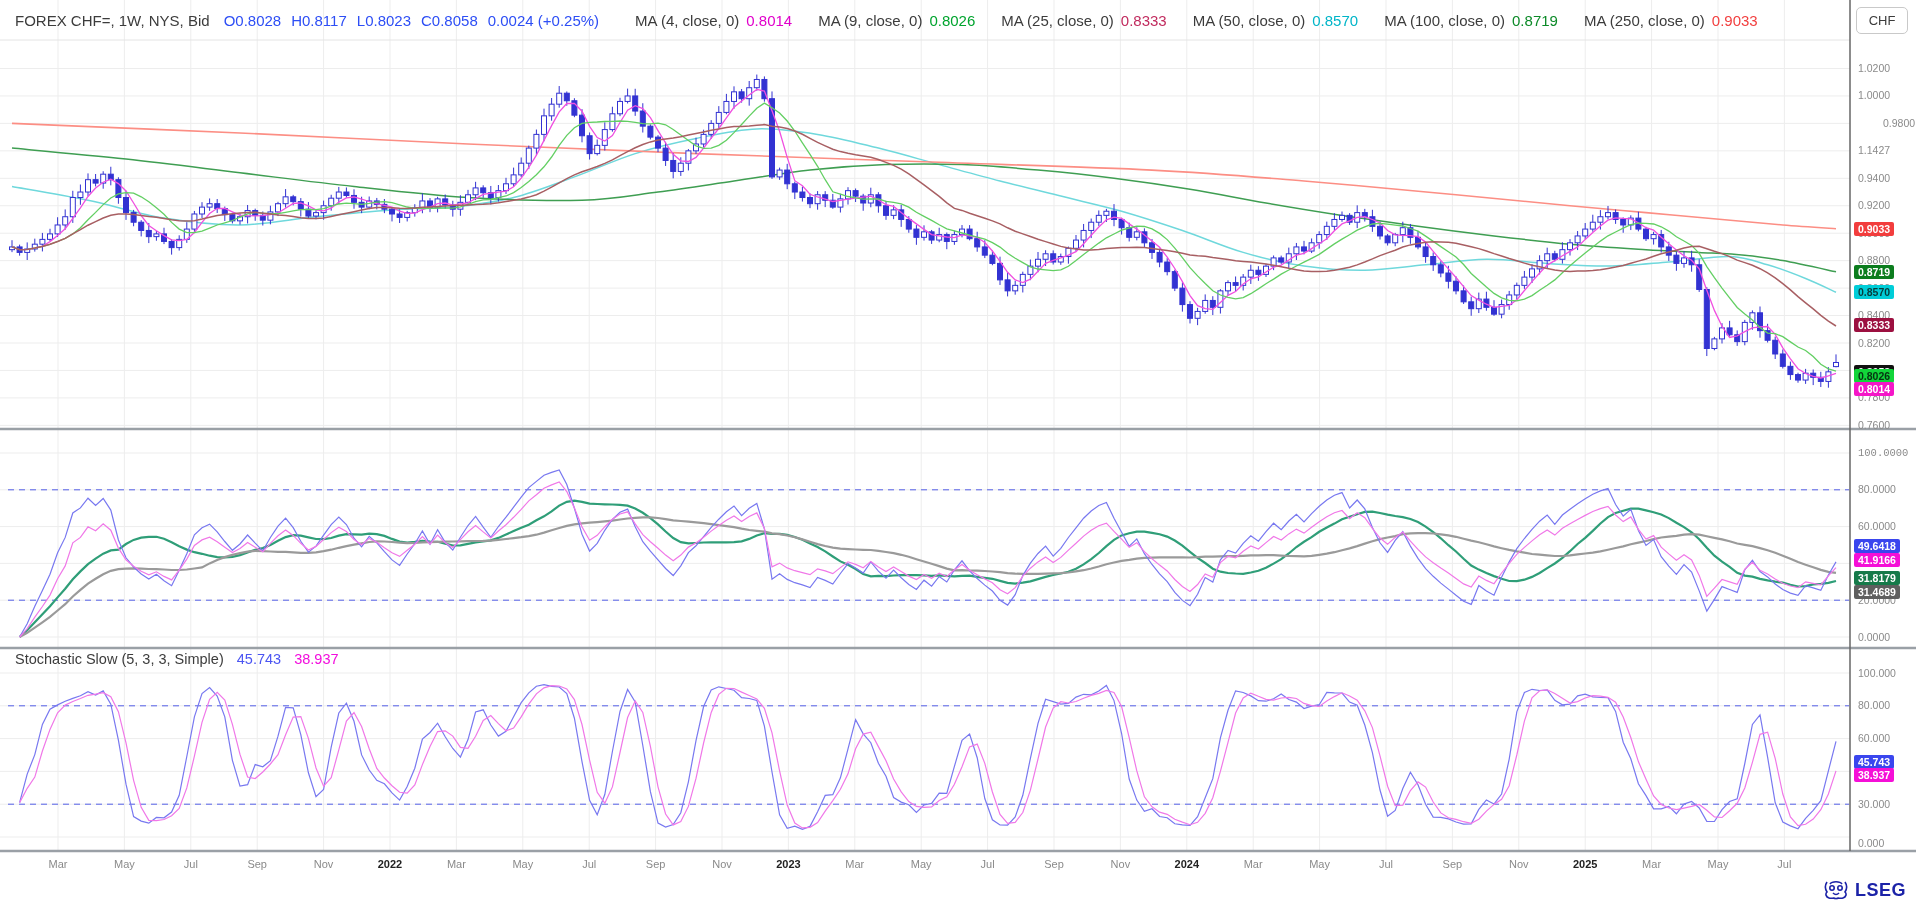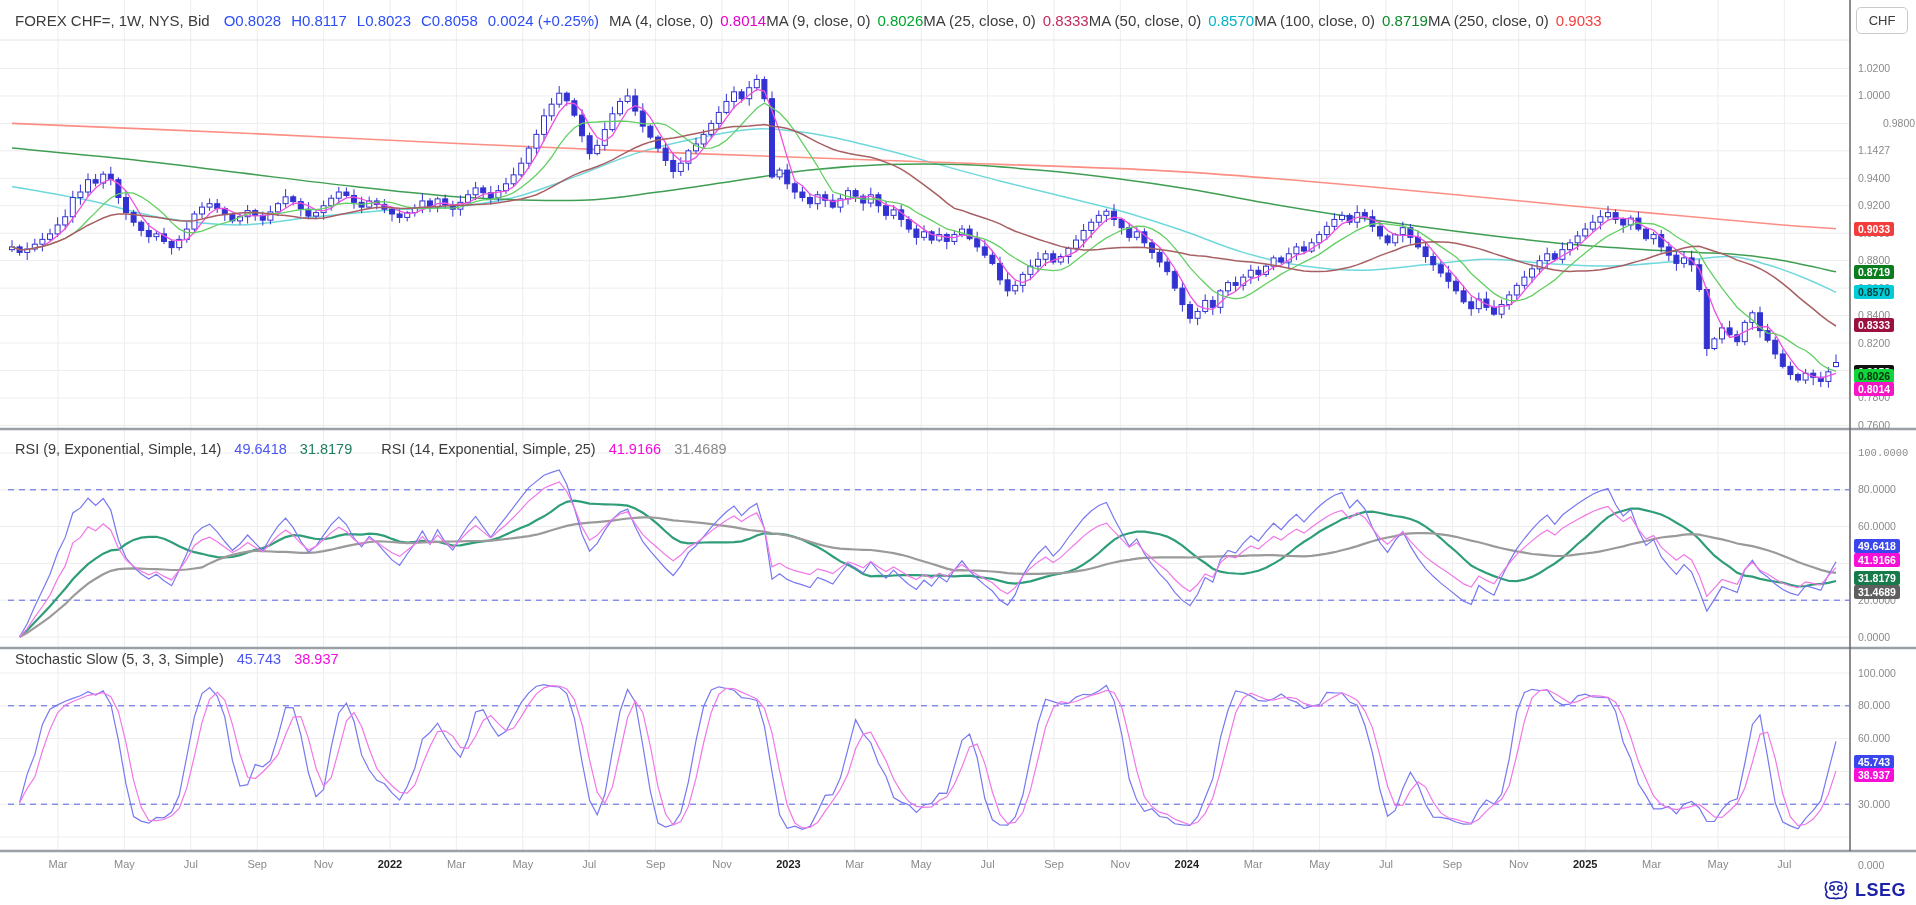--- a/index.html
+++ b/index.html
@@ -4,21 +4,21 @@
 <style>
   html,body{margin:0;padding:0;background:#fff;}
   .stage{position:relative;width:1916px;height:905px;background:#ffffff;
          font-family:"Liberation Sans",sans-serif;overflow:hidden;}
   svg.chart{position:absolute;left:0;top:0;}
   
   .hdr{position:absolute;left:15px;top:0;height:40px;display:flex;align-items:center;
        white-space:nowrap;font-size:15px;color:#3c3c3c;z-index:6;}
   .hdr .sym{margin-right:14px;}
   .hdr .q{color:#2d4ef5;margin-right:10px;}
-  .hdr .grp{text-align:center;}
+  .hdr .grp{margin-left:26px;text-align:center;}
   .hdr .mav{margin-left:7px;}
   .chip{position:absolute;left:1856px;top:7px;width:50px;height:25px;border:1px solid #c9c9c9;
         border-radius:5px;display:flex;align-items:center;justify-content:center;
         font-size:13px;color:#3c3c3c;background:#fff;z-index:7;}
   
   .phdr{position:absolute;left:15px;font-size:14.5px;color:#3c3c3c;z-index:6;white-space:nowrap;}
   .phdr span{margin-right:9px;}
   .phdr .t2{margin-left:16px;}
   
   #overlays{position:absolute;left:0;top:0;width:1916px;height:905px;z-index:5;}
@@ -641,21 +641,21 @@
       <div class="ylab" style="top: 483.3px;">80.0000</div>
       <div class="ylab" style="top: 520.1px;">60.0000</div>
       <div class="ylab" style="top: 556.9px;">40.0000</div>
       <div class="ylab" style="top: 593.7px;">20.0000</div>
       <div class="ylab" style="top: 630.5px;">0.0000</div>
       <div class="ylab" style="top: 666.5px;">100.000</div>
       <div class="ylab" style="top: 699.3px;">80.000</div>
       <div class="ylab" style="top: 732.1px;">60.000</div>
       <div class="ylab" style="top: 764.9px;">40.000</div>
       <div class="ylab" style="top: 797.7px;">30.000</div>
-      <div class="ylab" style="top: 859px;">0.000</div>
+      <div class="ylab" style="top: 837px;">0.000</div>
       <div class="badge" style="top: 221.671px; background: rgb(242, 61, 61); color: rgb(255, 255, 255);">0.9033</div>
       <div class="badge" style="top: 264.767px; background: rgb(12, 125, 30); color: rgb(255, 255, 255);">0.8719</div>
       <div class="badge" style="top: 285.217px; background: rgb(0, 205, 216); color: rgb(6, 60, 60);">0.8570</div>
       <div class="badge" style="top: 317.746px; background: rgb(156, 16, 64); color: rgb(255, 255, 255);">0.8333</div>
       <div class="badge" style="top: 355.49px; background: rgb(17, 17, 17); color: rgb(255, 255, 255); margin-top: 10px;">0.8058</div>
       <div class="badge" style="top: 368.99px; background: rgb(18, 213, 58); color: rgb(6, 51, 17);">0.8026</div>
       <div class="badge" style="top: 382.49px; background: rgb(245, 22, 200); color: rgb(255, 255, 255);">0.8014</div>
       <div class="badge" style="top: 538.659px; background: rgb(58, 70, 238); color: rgb(255, 255, 255);">49.6418</div>
       <div class="badge" style="top: 552.873px; background: rgb(245, 15, 215); color: rgb(255, 255, 255);">41.9166</div>
       <div class="badge" style="top: 571.455px; background: rgb(22, 122, 74); color: rgb(255, 255, 255);">31.8179</div>
@@ -686,28 +686,20 @@
     <span class="grp">
       <span>MA (100, close, 0)</span><span class="mav" style="color: rgb(12, 138, 40);">0.8719</span>
     </span>
     <span class="grp">
       <span>MA (250, close, 0)</span><span class="mav" style="color: rgb(242, 63, 63);">0.9033</span>
     </span>
   </div>
 
   <div class="chip">CHF</div>
 
-  <div class="phdr" style="top:441px;">
-    <span>RSI (9, Exponential, Simple, 14)</span>
-    <span style="color: rgb(75, 85, 242);">49.6418</span>
-    <span style="color: rgb(29, 125, 92);">31.8179</span>
-    <span class="t2">RSI (14, Exponential, Simple, 25)</span>
-    <span style="color: rgb(242, 13, 221);">41.9166</span>
-    <span style="color: rgb(138, 138, 138);">31.4689</span>
-  </div>
 
   <div class="phdr" style="top:651px;">
     <span>Stochastic Slow (5, 3, 3, Simple)</span>
     <span style="color: rgb(75, 85, 242);">45.743</span>
     <span style="color: rgb(242, 13, 221);">38.937</span>
   </div>
 
   <div class="logo">
     <svg width="26" height="24" viewBox="0 0 26 24">
       <g fill="none" stroke="#1c23a8" stroke-width="1.6">

